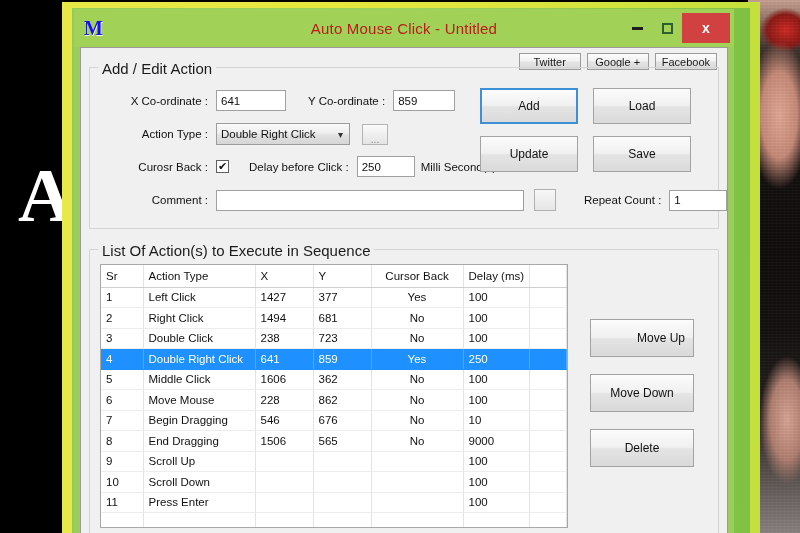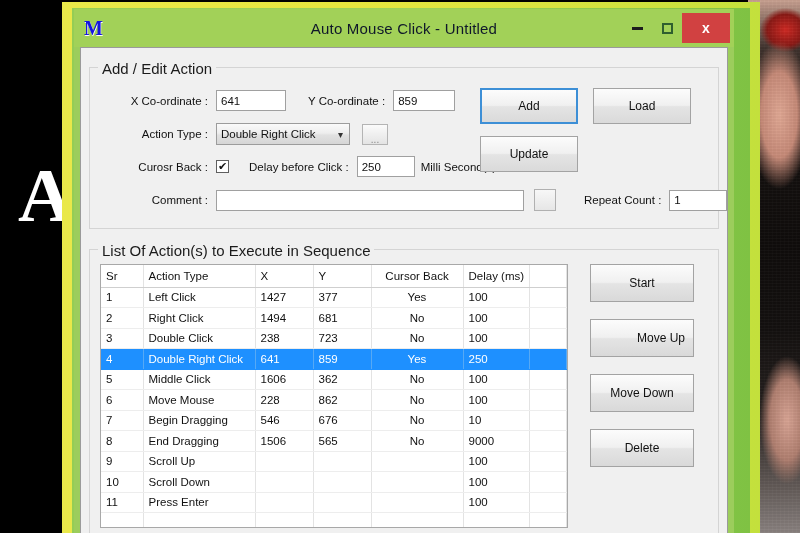--- a/index.html
+++ b/index.html
@@ -89,21 +89,21 @@
     width: 26px; margin-left: 10px;
     color: #1414e0;
     font-family: "Liberation Serif", serif;
     font-weight: bold; font-size: 20px;
     text-shadow: .5px .5px 0 #fff;
     line-height: 1;
   }
   #title-text {
     position: absolute;
     left: 0; right: 0; text-align: center;
-    font-size: 15px; color: #0f172a;
+    font-size: 15px; color: #b91c1c;
     letter-spacing: .2px;
     pointer-events: none;
   }
   #win-controls {
     margin-left: auto; display: flex; align-items: center;
     height: 100%;
   }
   .win-btn {
     width: 30px; height: 28px;
     display: flex; align-items: center; justify-content: center;
@@ -281,20 +281,25 @@
         </div>
         <div class="win-btn">
           <span class="max-glyph"></span>
         </div>
         <div id="btn-close">x</div>
       </div>
     </div>
 
     <div id="client">
 
+      <div id="social-row">
+        <div class="social-btn">Twitter</div>
+        <div class="social-btn">Google +</div>
+        <div class="social-btn">Facebook</div>
+      </div>
 
       <div class="groupbox" id="gb-add">
         <div class="gb-title">Add / Edit Action</div>
 
         <div class="frow" style="left:26px; top:22px;">
           <span class="lbl" style="width:92px; text-align:right;">X Co-ordinate :</span>
           <span class="tfield" style="width:70px; margin-left:8px;">641</span>
           <span class="lbl" style="margin-left:22px;">Y Co-ordinate :</span>
           <span class="tfield" style="width:62px; margin-left:8px;">859</span>
         </div>
@@ -320,20 +325,21 @@
           <span class="lbl" style="width:92px; text-align:right;">Comment :</span>
           <span class="tfield" style="width:308px; margin-left:8px;"></span>
           <span class="blank-sq" style="margin-left:10px;"></span>
           <span class="lbl" style="margin-left:28px;">Repeat Count :</span>
           <span class="tfield" style="width:58px; margin-left:8px;">1</span>
         </div>
 
         <div class="bigbtn focus" style="left:390px; top:20px; width:98px; height:36px;">Add</div>
         <div class="bigbtn" style="left:503px; top:20px; width:98px; height:36px;">Load</div>
         <div class="bigbtn" style="left:390px; top:68px; width:98px; height:36px;">Update</div>
+        <div class="bigbtn" style="left:503px; top:68px; width:98px; height:36px;">Save</div>
       </div>
 
       <div class="groupbox" id="gb-seq">
         <div class="gb-title">List Of Action(s) to Execute in Sequence</div>
 
         <div id="table-wrap">
           <table class="grid">
             <colgroup>
               <col style="width:42px">
                 <col style="width:112px">
@@ -460,21 +466,20 @@
                   <td></td>
                   <td></td>
                   <td></td>
                   <td></td>
                   <td></td>
                 </tr>
               </tbody>
           </table>
         </div>
 
-        <div class="seqbtn" style="top:14px;">Start</div>
         <div class="seqbtn" style="top:69px;padding-left:38px;">Move Up</div>
         <div class="seqbtn" style="top:124px;">Move Down</div>
         <div class="seqbtn" style="top:179px;">Delete</div>
       </div>
 
     </div>
   </div>
 </div>
 
 </body></html>

